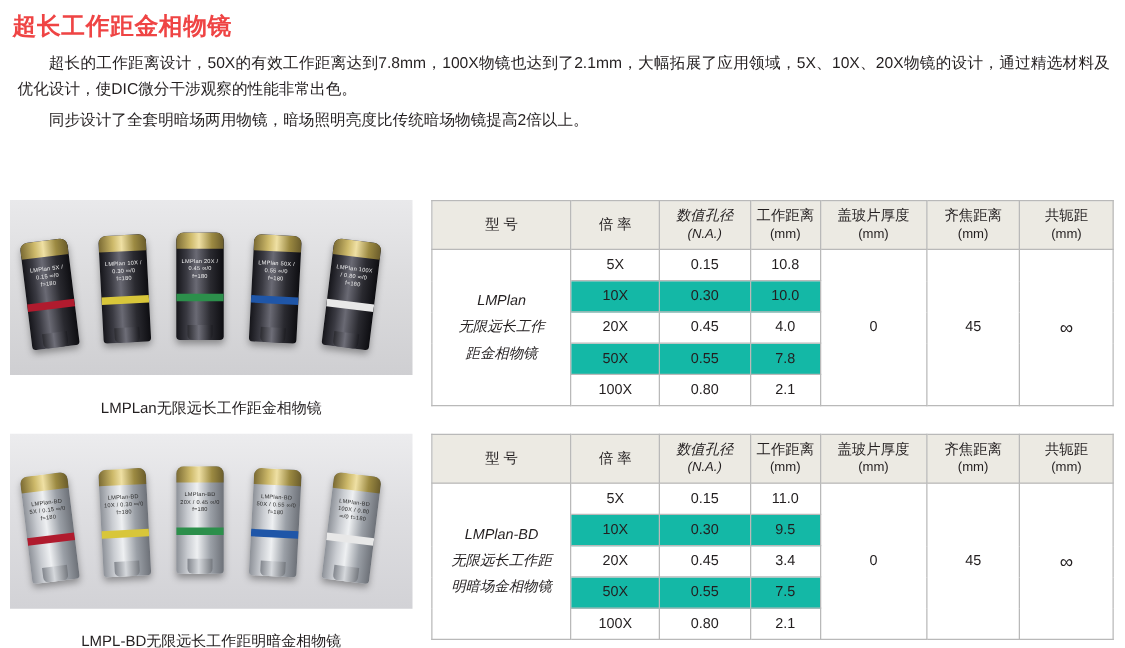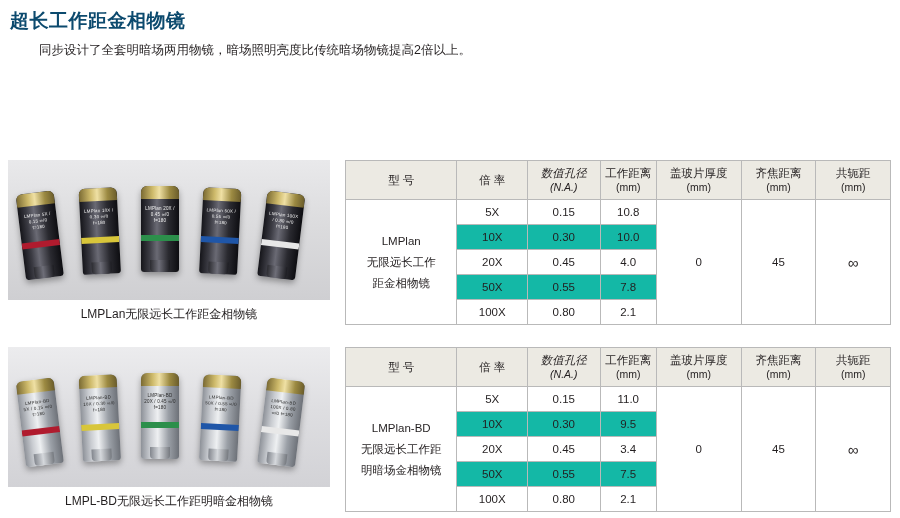--- a/index.html
+++ b/index.html
@@ -19,21 +19,21 @@
     position: relative;
     width: 900px;
     height: 518px;
   }
   .title {
     position: absolute;
     left: 10px;
     top: 8px;
     font-size: 19px;
     font-weight: bold;
-    color: #0c4a6e;
+    color: #ef4444;
     letter-spacing: 0.5px;
   }
   .body-text {
     position: absolute;
     left: 14px;
     top: 40px;
     width: 874px;
     font-size: 12.5px;
     line-height: 21px;
     color: #231f20;
@@ -56,21 +56,21 @@
     width: 322px;
     height: 140px;
     position: relative;
     overflow: hidden;
     background: linear-gradient(180deg, #e9e9eb 0%, #dcdcde 45%, #cfcfd2 100%);
   }
   .photo.dark {
     background: linear-gradient(180deg, #ececee 0%, #dedee1 45%, #d2d2d6 100%);
   }
   .photo-caption {
-    margin-top: 6px;
+    margin-top: 18px;
     text-align: center;
     font-size: 12px;
     color: #231f20;
   }
 
   
   .lens {
     position: absolute;
     bottom: 16px;
     width: 38px;
@@ -155,20 +155,21 @@
   }
   .spec-table th .sub {
     font-size: 10.5px;
     display: block;
   }
   .spec-table td.namecell {
     line-height: 21px;
     font-size: 11.5px;
     white-space: pre-line;
     padding: 0 4px;
+    font-style: italic;
   }
   .spec-table tr.alt td {
     background: #14b8a6;
   }
   .spec-table td.inf {
     font-size: 15px;
   }
   .col-model { width: 108px; }
   .col-mag { width: 68px; }
   .col-na { width: 70px; font-style: italic; }
@@ -178,20 +179,21 @@
   .col-conj { width: 72px; margin-top: 36px; }
 </style>
 </head>
 <body>
 
 <div class="page">
 
   <div class="title">超长工作距金相物镜</div>
 
   <div class="body-text">
+    <p>超长的工作距离设计，50X的有效工作距离达到7.8mm，100X物镜也达到了2.1mm，大幅拓展了应用领域，5X、10X、20X物镜的设计，通过精选材料及优化设计，使DIC微分干涉观察的性能非常出色。</p>
     <p>同步设计了全套明暗场两用物镜，暗场照明亮度比传统暗场物镜提高2倍以上。</p>
   </div>
 
   <div class="photo-block first">
     <div class="photo">
       <div class="lens black c-red" style="left:18px; bottom:22px; transform:rotate(-7deg);">
         <div class="barrel">
           <div class="ring-top"></div>
           <div class="label">LMPlan
 5X / 0.15

